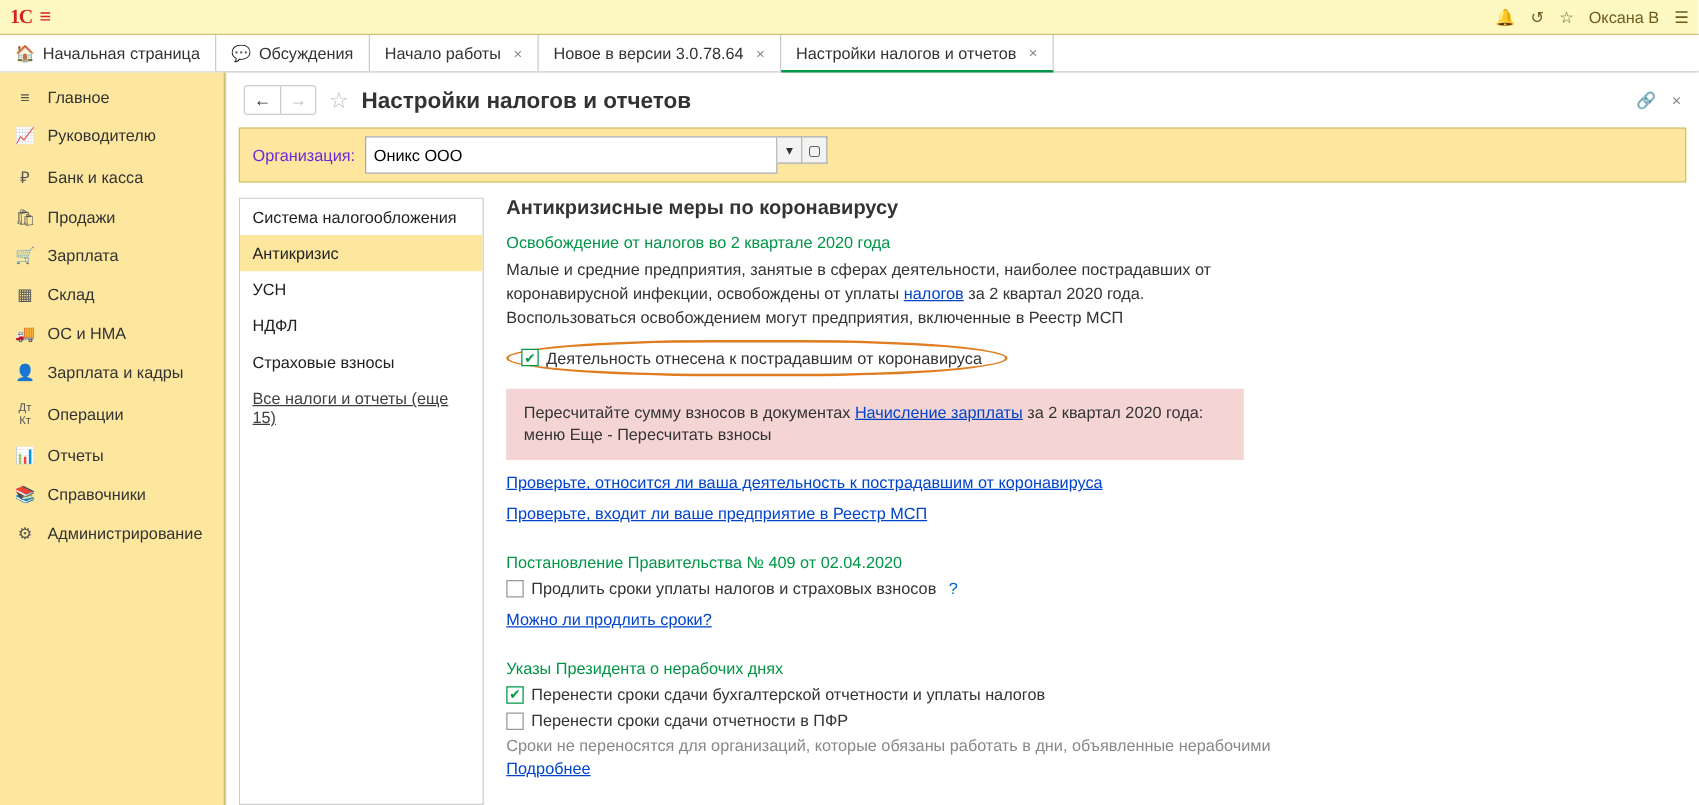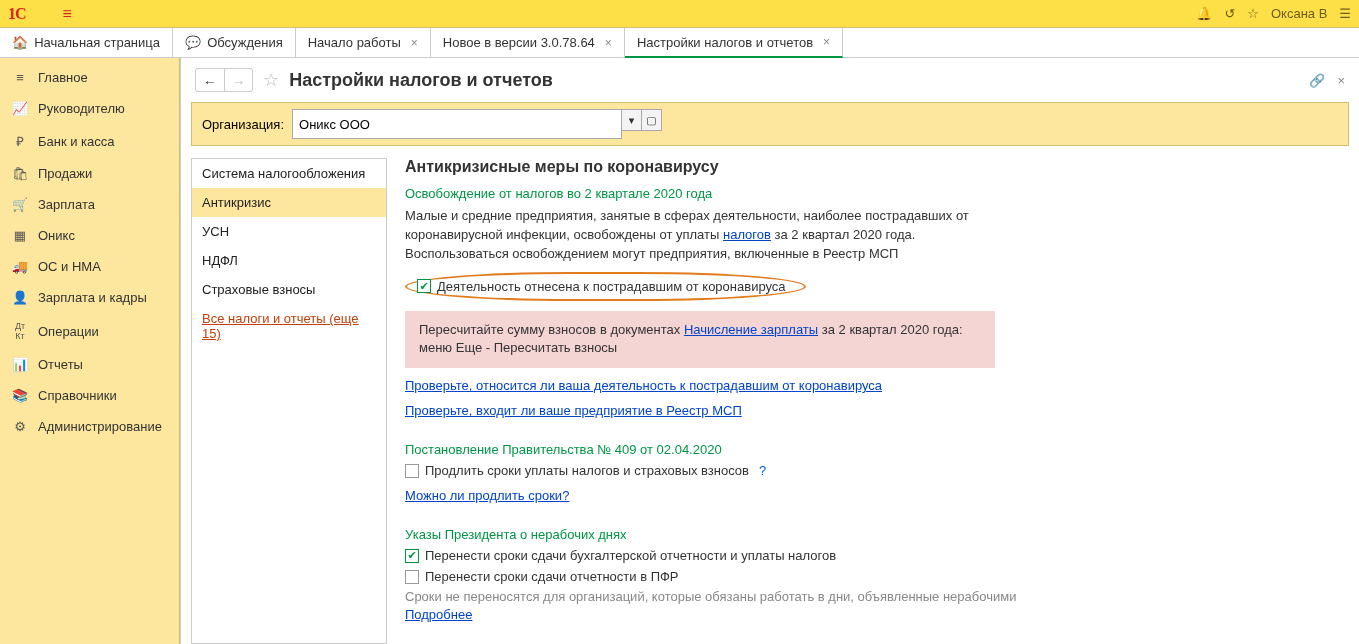--- a/index.html
+++ b/index.html
@@ -1,19 +1,19 @@
 <!DOCTYPE html>
 <html><head>
 <meta charset="utf-8">
 <style>
 * { box-sizing: border-box; margin: 0; padding: 0; }
 body { font-family: Arial, sans-serif; font-size: 13px; color: #333; background: #fff; width: 1359px; height: 644px; overflow: hidden; }
 
 
-.titlebar { background: #fde047; height: 28px; display: flex; align-items: center; padding: 0 8px; border-bottom: 1px solid #d0c070; gap: 31px; }
+.titlebar { background: #fef9c3; height: 28px; display: flex; align-items: center; padding: 0 8px; border-bottom: 1px solid #d0c070; }
 .logo-1c { color: #d9241d; font-weight: bold; font-size: 16px; margin-right: 6px; font-family: Georgia, serif; letter-spacing: -1px; }
 .hamburger { color: #d9241d; font-size: 16px; margin-right: 10px; cursor: pointer; }
 .titlebar-right { margin-left: auto; display: flex; align-items: center; gap: 12px; color: #6f5b1b; }
 .titlebar-right span { cursor: pointer; }
 
 
 .tabs-row { height: 30px; display: flex; border-bottom: 1px solid #ccc; background: #fff; }
 .tab { display: flex; align-items: center; padding: 0 12px; border-right: 1px solid #ccc; cursor: pointer; font-size: 13px; color: #333; gap: 6px; white-space: nowrap; }
 .tab.home { background: #fff; }
 .tab.active { border-bottom: 2px solid #009646; margin-bottom: -1px; }
@@ -33,31 +33,31 @@
 .navbtns { display: flex; border: 1px solid #ccc; border-radius: 3px; overflow: hidden; }
 .navbtn { width: 28px; height: 22px; display: flex; align-items: center; justify-content: center; cursor: pointer; font-size: 14px; color: #333; }
 .navbtn + .navbtn { border-left: 1px solid #ccc; color: #bbb; }
 .star { color: #bbb; font-size: 18px; cursor: pointer; }
 .content-title { font-size: 18px; font-weight: bold; }
 .content-header-right { margin-left: auto; display: flex; gap: 12px; color: #888; }
 .content-header-right span { cursor: pointer; }
 
 
 .orgbar { background: #fde79e; border: 1px solid #d0c070; margin: 0 10px; padding: 6px 10px; display: flex; align-items: center; gap: 8px; }
-.orgbar label { color: #000000; }
+.orgbar label { color: #6d28d9; }
 .org-input { flex: 0 0 370px; display: flex; }
 .org-input input { flex: 1; height: 30px; border: 1px solid #aaa; padding: 0 6px; font-size: 13px; background: #fff; }
 .org-btn { width: 20px; height: 22px; border: 1px solid #aaa; border-left: none; background: #f3f3f3; cursor: pointer; font-size: 11px; display: flex; align-items: center; justify-content: center; }
 
 
 .two-pane { display: flex; margin: 12px 10px 0 10px; flex: 1; overflow: hidden; }
 .nav-list { width: 196px; border: 1px solid #ccc; }
 .nav-list-item { padding: 7px 10px; cursor: pointer; font-size: 13px; color: #222; }
 .nav-list-item.active { background: #fde79e; }
-.nav-list-item.link { text-decoration: underline; color: #c2410c; }
+.nav-list-item.link { text-decoration: underline; color: #404040; }
 
 .main-pane { flex: 1; padding: 0 0 12px 18px; overflow-y: auto; font-size: 13px; }
 .main-pane h2 { font-size: 16px; font-weight: bold; margin-bottom: 10px; }
 .section-head { color: #009646; margin: 6px 0; }
 .body-text { color: #333; line-height: 1.45; max-width: 600px; }
 .body-text a { color: #0044cc; text-decoration: underline; }
 
 .circled { display: inline-flex; align-items: center; gap: 6px; border: 2px solid #e07b1e; border-radius: 50% / 60%; padding: 5px 18px 5px 10px; margin-top: 8px; }
 .chk { width: 14px; height: 14px; border: 1px solid #009646; display: inline-flex; align-items: center; justify-content: center; color: #009646; font-size: 11px; background: #fff; }
 .chk.empty { border-color: #999; color: transparent; }
@@ -129,21 +129,21 @@
     <div class="sidebar-item">
         <span class="sicon">🛍</span>
         <span>Продажи</span>
       </div>
     <div class="sidebar-item">
         <span class="sicon">🛒</span>
         <span>Зарплата</span>
       </div>
     <div class="sidebar-item">
         <span class="sicon">▦</span>
-        <span>Оникс</span>
+        <span>Склад</span>
       </div>
     <div class="sidebar-item">
         <span class="sicon">🚚</span>
         <span>ОС и НМА</span>
       </div>
     <div class="sidebar-item">
         <span class="sicon">👤</span>
         <span>Зарплата и кадры</span>
       </div>
     <div class="sidebar-item">

